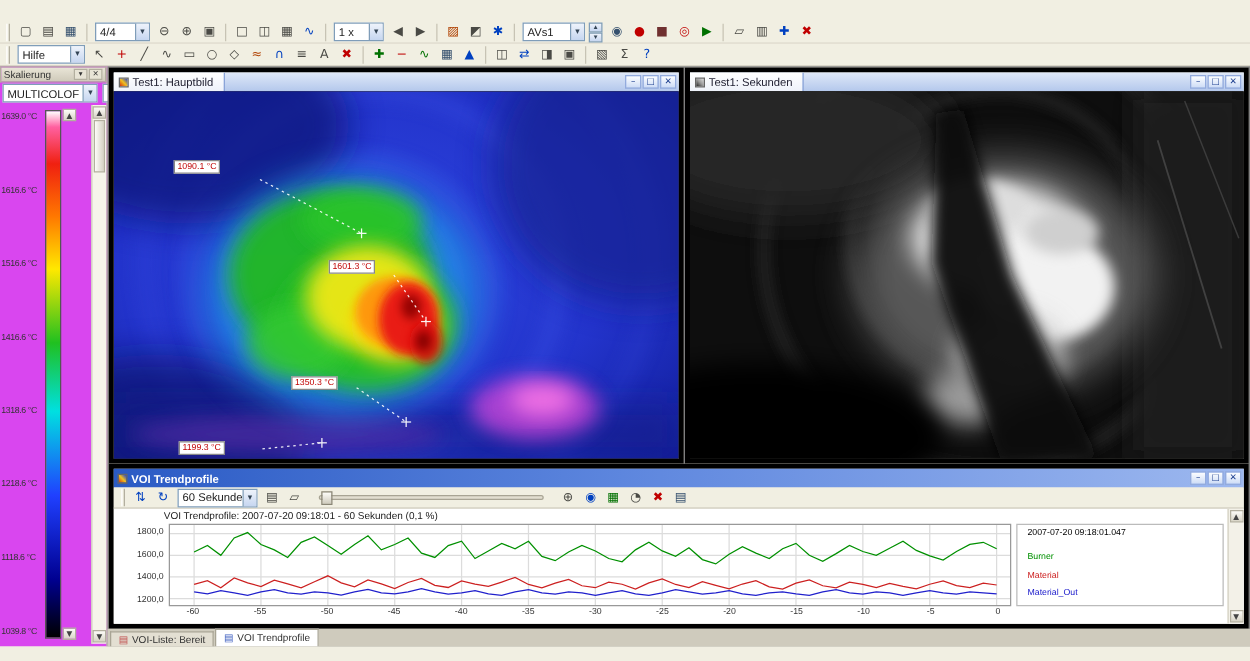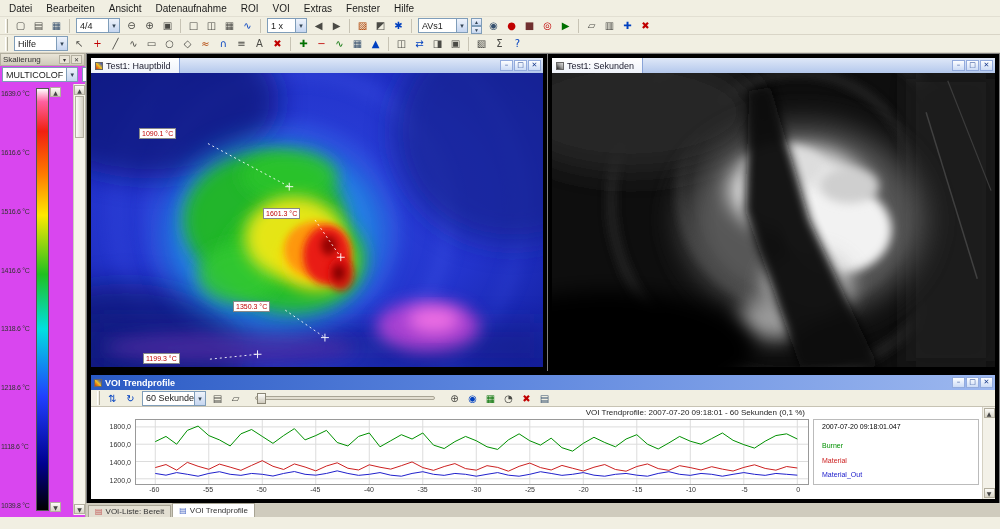--- a/index.html
+++ b/index.html
@@ -52,21 +52,21 @@
 .img-wrap{position:relative;flex:1;overflow:hidden;background:#000}
 .img-wrap svg{position:absolute;top:0;left:0;width:100%;height:100%}
 .anno{position:absolute;background:#fff;border:1px solid #888;color:#c00000;font-size:7px;line-height:9px;padding:0 2px;white-space:nowrap}
 
 .win-title.active{background:linear-gradient(90deg,#2a5ac4,#5d86de 45%,#9db8ef)}
 .ttl{display:flex;align-items:center;gap:3px;padding-left:3px;color:#fff;font-weight:bold;font-size:9px}
 .trend-toolbar{height:17px;flex:0 0 17px;display:flex;align-items:center;background:#f1efe2;border-bottom:1px solid #c7c3b4;padding:0 3px;gap:1px}
 .slider{position:relative;width:180px;height:4px;margin:0 10px;background:#e2ded0;border:1px solid #a8a494;border-radius:2px}
 .sl-thumb{position:absolute;left:1px;top:-4px;width:9px;height:11px;background:linear-gradient(#fdfcf8,#cfcbbd);border:1px solid #8a8676}
 .trend-body{position:relative;flex:1;background:#fff;overflow:hidden}
-.chart-title{position:absolute;top:1px;left:40px;right:190px;text-align:right;font-size:8px;color:#222;white-space:nowrap;overflow:hidden}
+.chart-title{position:absolute;top:1px;left:40px;right:190px;text-align:left;font-size:8px;color:#222;white-space:nowrap;overflow:hidden}
 .chart-grid{position:absolute;top:12px;left:2px;right:186px;bottom:2px;display:grid;grid-template-columns:42px 1fr;grid-template-rows:1fr 12px}
 #y-axis{position:relative;grid-column:1;grid-row:1}
 .ytick{position:absolute;right:4px;transform:translateY(-50%);font-size:7px;color:#333;white-space:nowrap}
 #plot-area{position:relative;grid-column:2;grid-row:1;border:1px solid #999;background:#fff;overflow:hidden}
 #plot-svg{position:absolute;top:0;left:0;width:100%;height:100%}
 #x-axis{position:relative;grid-column:2;grid-row:2}
 .xtick{position:absolute;top:1px;transform:translateX(-50%);font-size:7px;color:#333}
 .legend{position:absolute;top:12px;right:16px;width:166px;bottom:14px;border:1px solid #bbb;background:#fff;font-size:7px}
 .legend div{position:absolute;left:8px;white-space:nowrap}
 .lg-time{top:3px;color:#000}
@@ -84,31 +84,20 @@
 .sb-left{width:130px}
 .sb-fill{flex:1}
 .ind{width:26px;text-align:center}
 .dim{color:#a8a49a}
 </style>
 </head>
 <body>
 
 <div class="app">
 
-  <div class="menubar">
-      <span class="menu-item">Datei</span>
-      <span class="menu-item">Bearbeiten</span>
-      <span class="menu-item">Ansicht</span>
-      <span class="menu-item">Datenaufnahme</span>
-      <span class="menu-item">ROI</span>
-      <span class="menu-item">VOI</span>
-      <span class="menu-item">Extras</span>
-      <span class="menu-item">Fenster</span>
-      <span class="menu-item">Hilfe</span>
-    </div>
 
   <div class="toolbar t1">
     <span class="grip"></span>
     <span class="tgroup">
         <span class="tbi">▢</span>
         <span class="tbi">▤</span>
         <span class="tbi" style="color: rgb(53, 80, 110);">▦</span>
         <span class="tsep"></span>
       </span>
     <span class="combo" style="width:44px">

